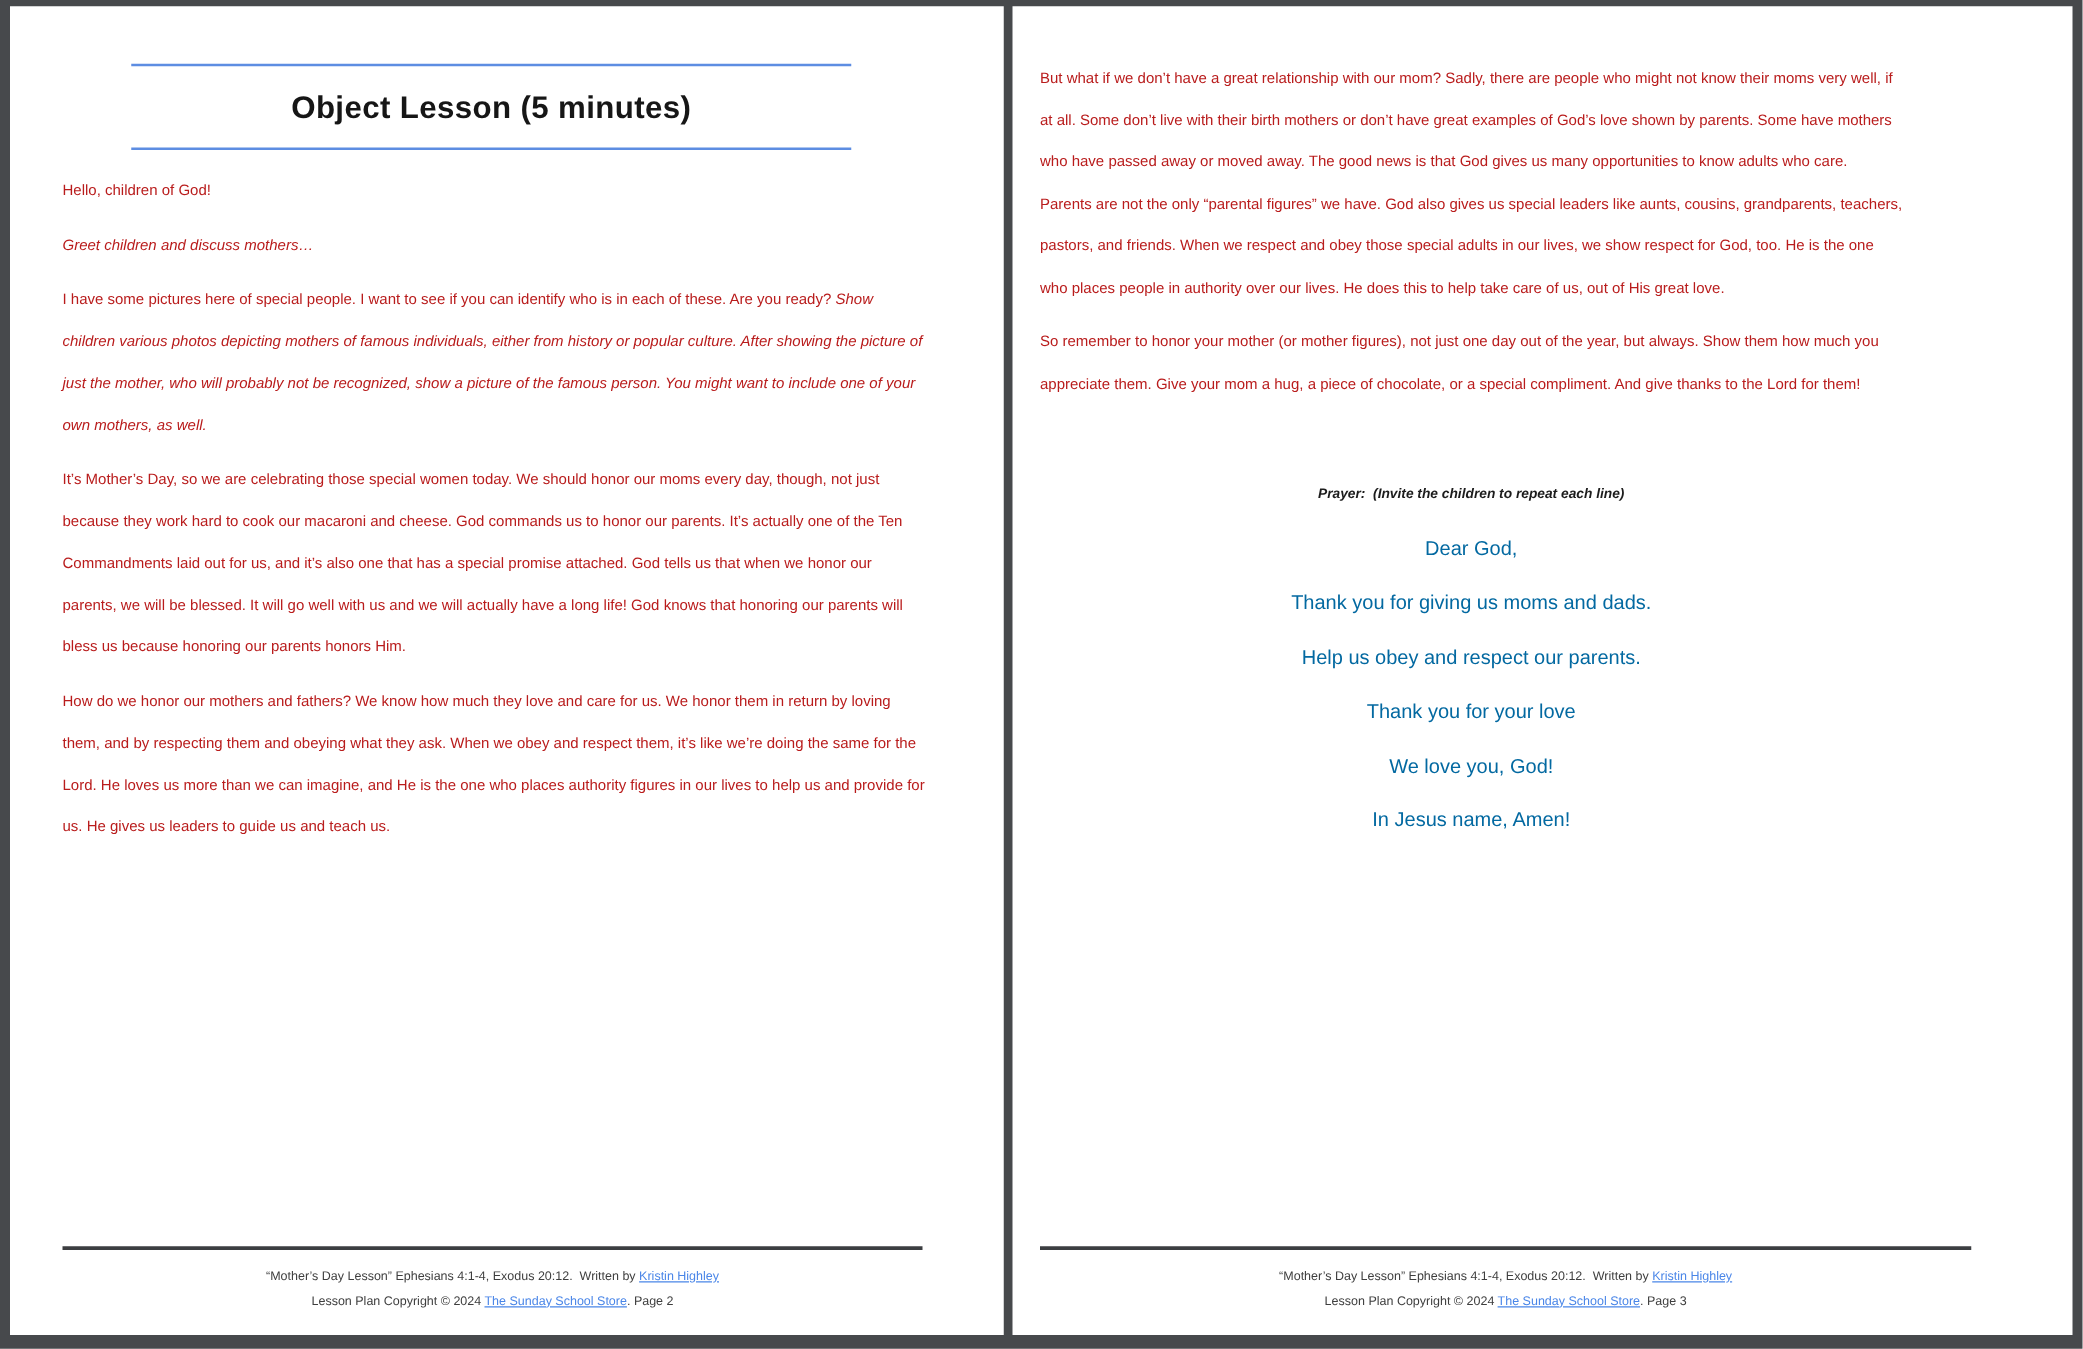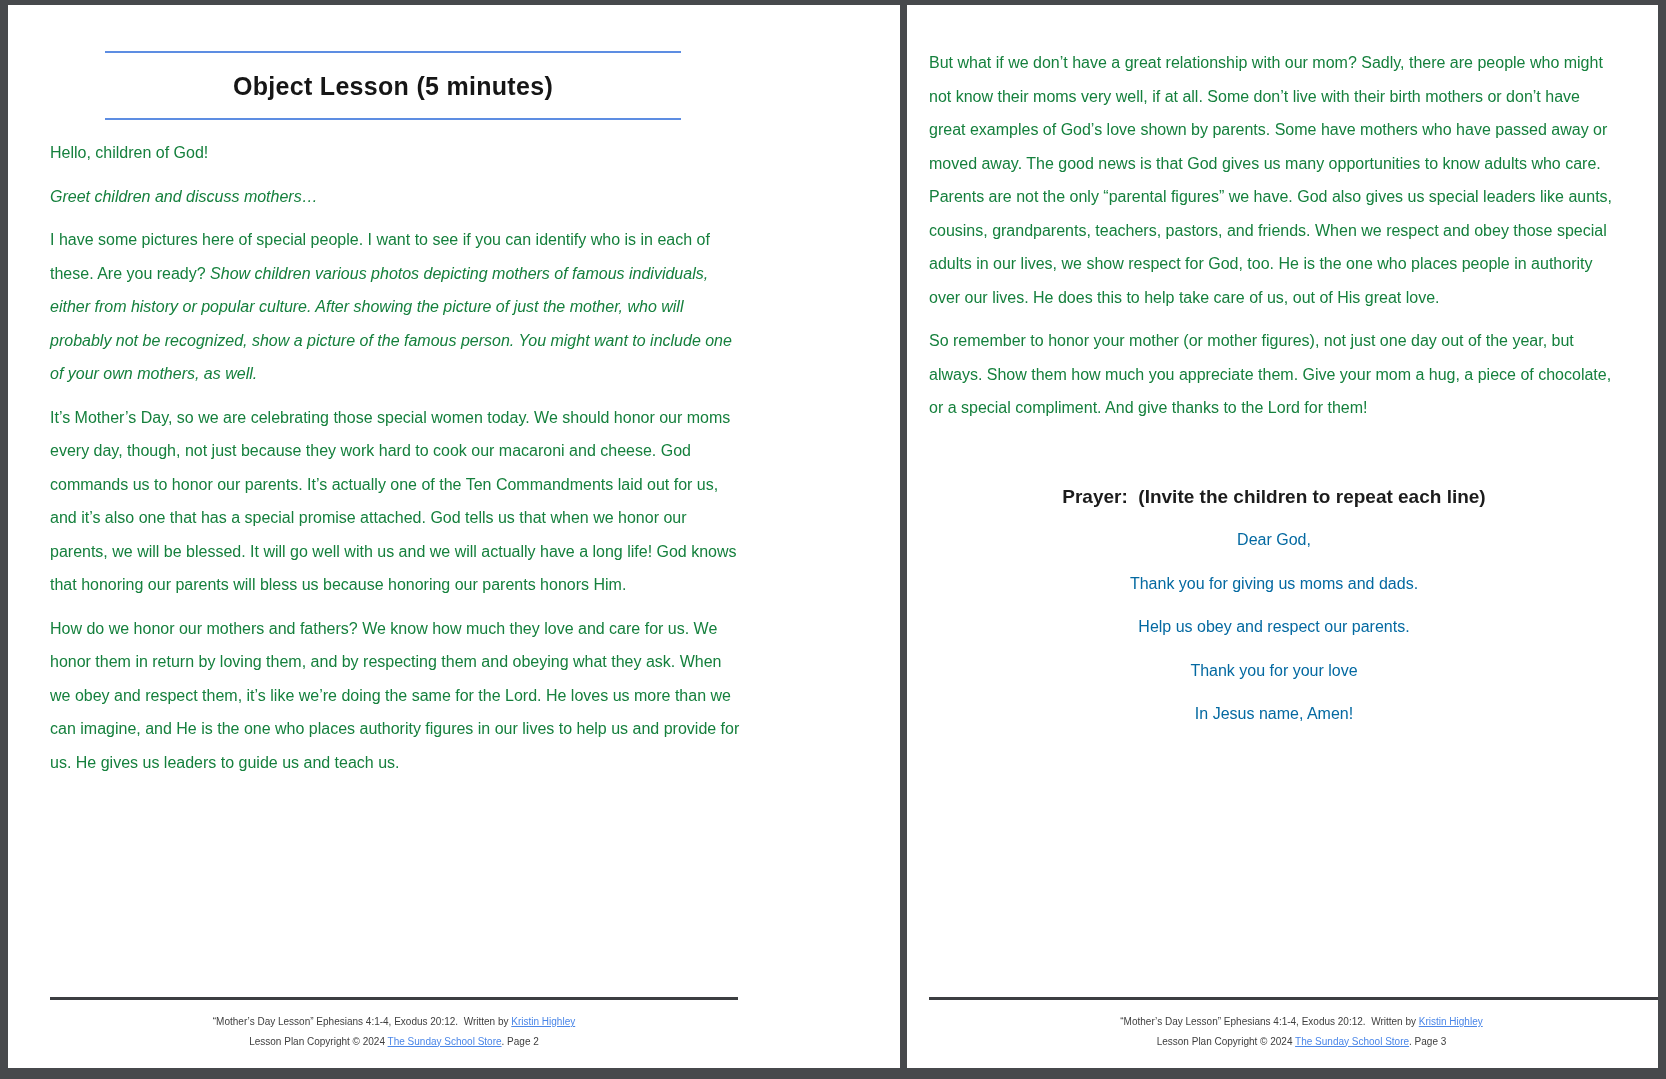--- a/index.html
+++ b/index.html
@@ -15,49 +15,50 @@
     padding: 5px 8px 11px 8px;
     display: flex;
   }
   .page {
     background: #ffffff;
     height: 100%;
     position: relative;
     box-sizing: border-box;
     overflow: hidden;
   }
-  .page.left { width: 892px; }
+  .page.left { width: 795px; }
   .divider { width: 7px; height: 100%; background: #47494c; }
   .page.right { flex: 1; }
 
   .title-block { margin: 46px 0 16px 97px; width: 576px; }
   .blue-rule { height: 2px; background: #5d8de2; }
   .title {
     margin: 0; padding: 17px 0 15px 0;
     text-align: center;
     font-size: 25px; line-height: 33px; font-weight: 700;
     color: #161616; letter-spacing: 0.3px;
   }
 
   .body {
     margin: 0 0 10px 42px;
     width: 690px;
-    font-size: 16px; line-height: 33.5px;
-    color: #15803d;
+    font-size: 12px; line-height: 33.5px;
+    color: #b91c1c;
   }
   .page.right .body { margin-left: 22px; }
   .page.right .body.first { margin-top: 41px; }
   .italic { font-style: italic; }
 
   .prayer-heading {
     margin: 55px 0 10px 22px; width: 690px;
     text-align: center;
-    font-size: 19px; line-height: 33.5px; font-weight: 700;
+    font-size: 11px; line-height: 33.5px; font-weight: 700;
     color: #1c1c1c;
     white-space: pre-wrap;
+    font-style: italic;
   }
   .prayer-line {
     margin: 0 0 10px 22px; width: 690px;
     text-align: center;
     font-size: 16px; line-height: 33.5px;
     color: #0369a1;
   }
 
   .footer {
     position: absolute;
@@ -102,20 +103,21 @@
 
   <section class="page right">
     <p class="body first">But what if we don’t have a great relationship with our mom? Sadly, there are people who might not know their moms very well, if at all. Some don’t live with their birth mothers or don’t have great examples of God’s love shown by parents. Some have mothers who have passed away or moved away. The good news is that God gives us many opportunities to know adults who care. Parents are not the only “parental figures” we have. God also gives us special leaders like aunts, cousins, grandparents, teachers, pastors, and friends. When we respect and obey those special adults in our lives, we show respect for God, too. He is the one who places people in authority over our lives. He does this to help take care of us, out of His great love.</p>
     <p class="body">So remember to honor your mother (or mother figures), not just one day out of the year, but always. Show them how much you appreciate them. Give your mom a hug, a piece of chocolate, or a special compliment. And give thanks to the Lord for them!</p>
 
     <h2 class="prayer-heading">Prayer:  (Invite the children to repeat each line)</h2>
     <div class="prayer-line">Dear God,</div>
     <div class="prayer-line">Thank you for giving us moms and dads.</div>
     <div class="prayer-line">Help us obey and respect our parents.</div>
     <div class="prayer-line">Thank you for your love</div>
+    <div class="prayer-line">We love you, God!</div>
     <div class="prayer-line">In Jesus name, Amen!</div>
 
     <footer class="footer">
       <div class="footer-rule"></div>
       <div class="footer-line"><span>“Mother’s Day Lesson” Ephesians 4:1-4, Exodus 20:12.  Written by </span><a class="link">Kristin Highley</a></div>
       <div class="footer-line"><span>Lesson Plan Copyright © 2024 </span><a class="link">The Sunday School Store</a><span>. Page 3</span></div>
     </footer>
   </section>
 
 </div>

